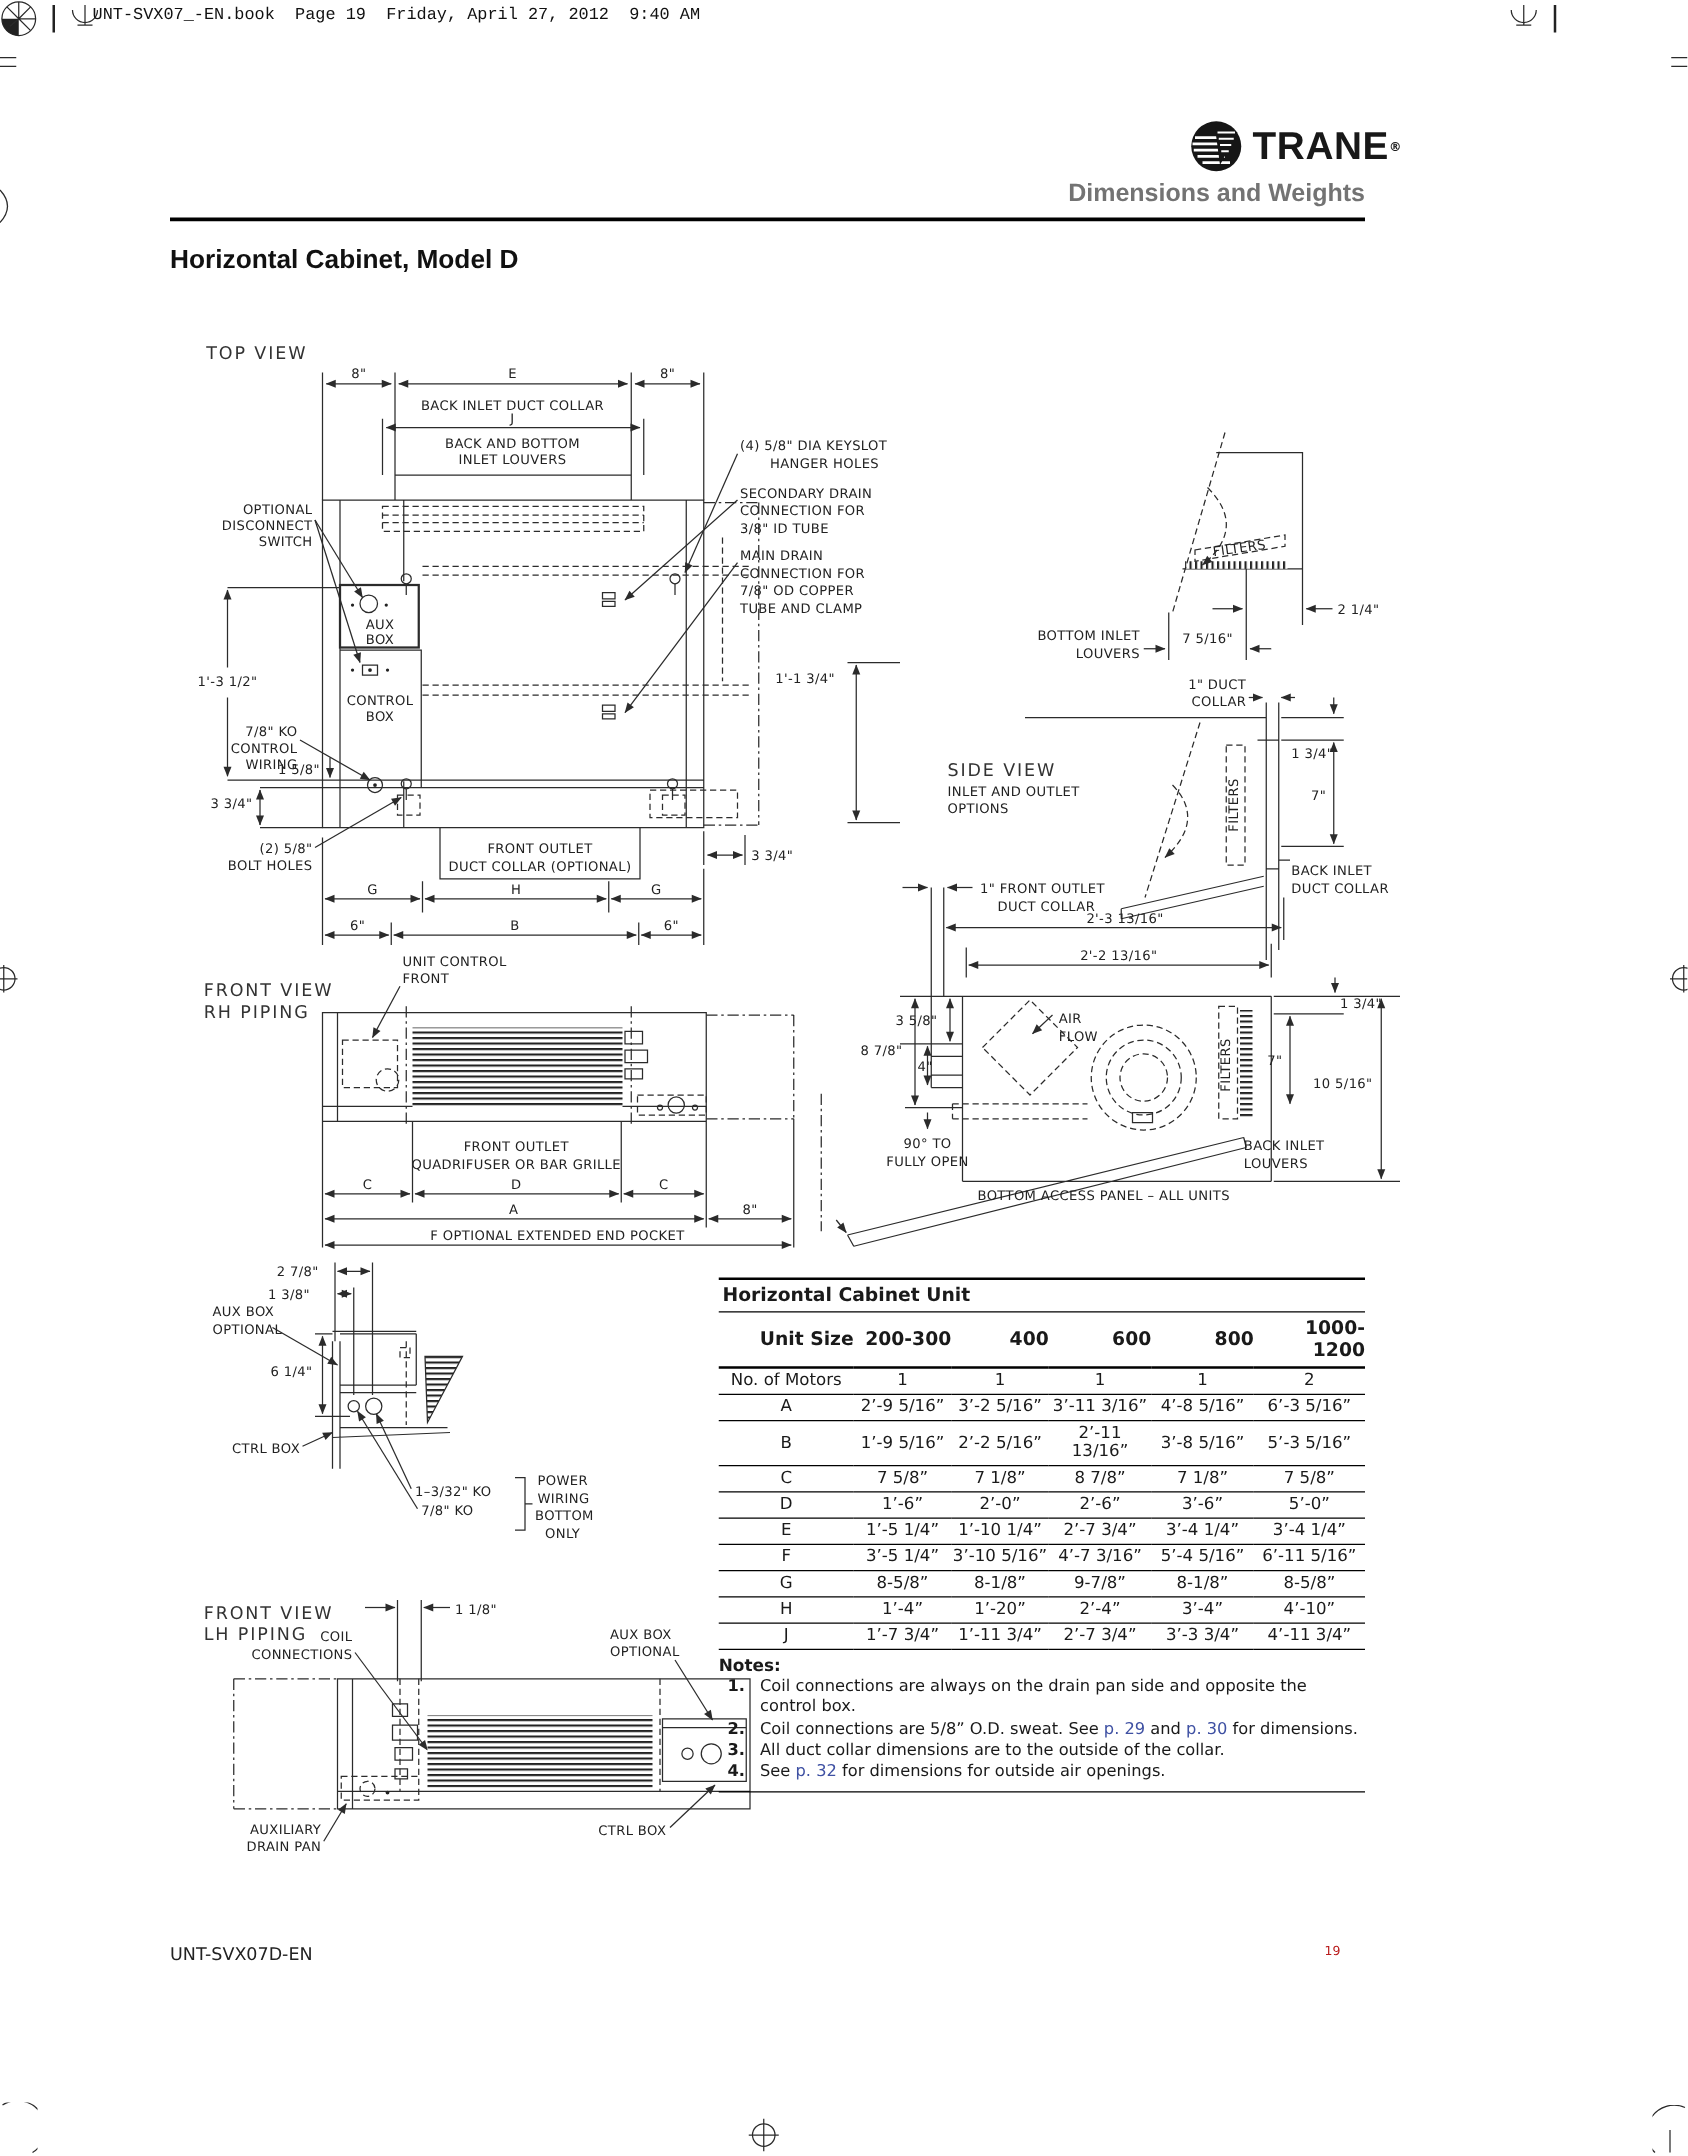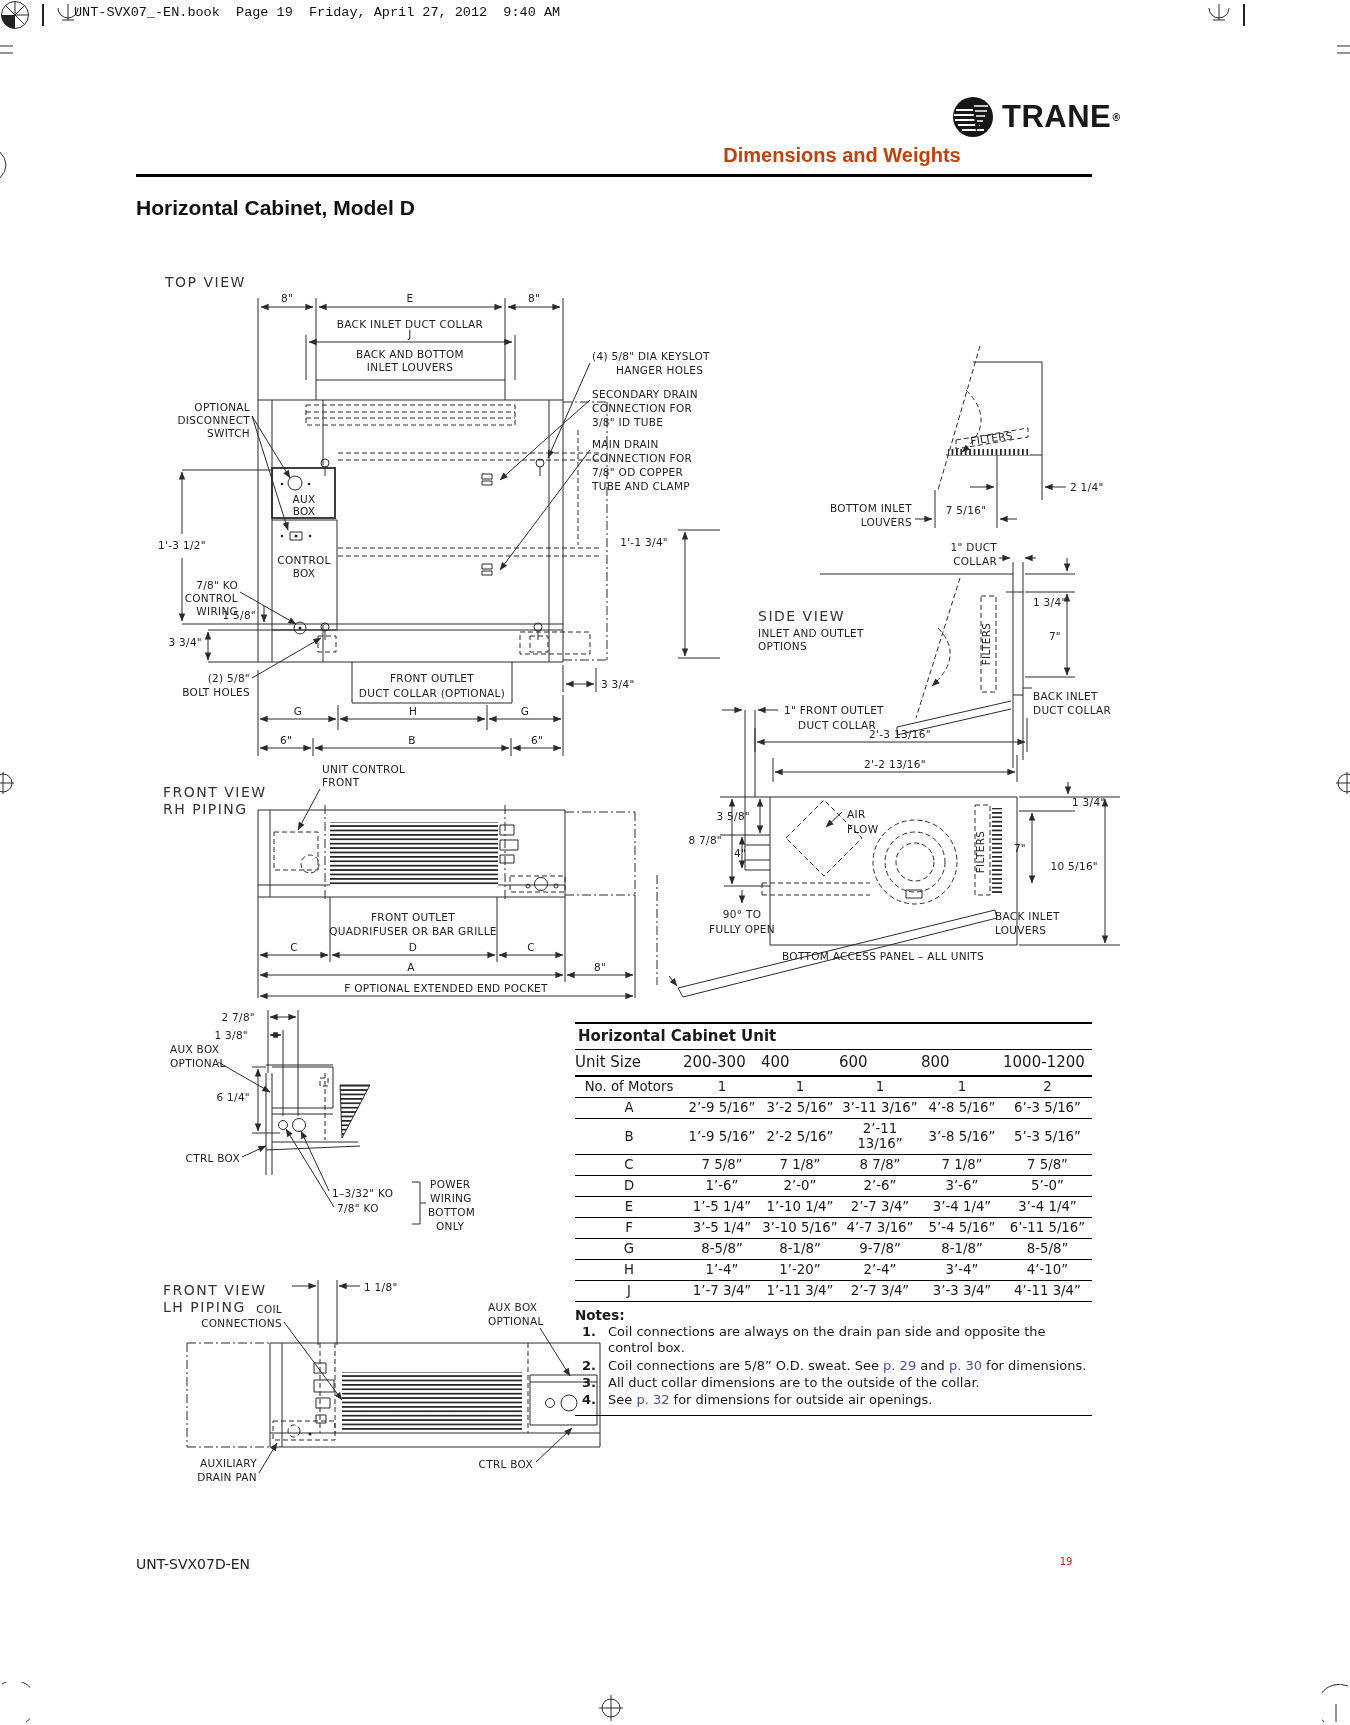--- a/index.html
+++ b/index.html
@@ -7,39 +7,39 @@
        font-family:"DejaVu Sans",sans-serif;color:#1a1a1a}
   .abs{position:absolute}
   #book-header{left:74px;top:5px;font-family:Liberation Mono, monospace;font-size:13.5px;
                color:#111;white-space:pre}
   .topbar{width:1.5px;height:22px;background:#222}
   
   #brand{left:952px;top:96px;display:flex;align-items:center;gap:8px}
   #brand .name{font-family:"Liberation Sans",sans-serif;font-weight:900;
                font-size:31px;letter-spacing:.5px;color:#181818}
   #brand sup{font-size:10px;font-weight:700}
-  #section-title{left:592px;top:144px;width:500px;text-align:center;
-                 font-family:"Liberation Sans",sans-serif;font-weight:700;font-size:20px;color:#c2410c}
+  #section-title{left:592px;top:144px;width:500px;text-align:right;
+                 font-family:"Liberation Sans",sans-serif;font-weight:700;font-size:20px;color:#737373}
   #rule{left:136px;top:174px;width:956px;height:3px;background:#000}
   #doc-title{left:136px;top:196px;font-family:"Liberation Sans",sans-serif;font-weight:700;
              font-size:21px;color:#111}
   
   #diagram{left:120px;top:240px}
   #diagram text{font-family:"DejaVu Sans",sans-serif;font-size:10.5px;fill:#222;letter-spacing:.3px}
   #diagram .vh{font-size:14px;letter-spacing:1.5px;fill:#333}
   .ln{stroke:#2b2b2b;stroke-width:1;fill:none}
   .w2{stroke-width:1.8}
   .dash{stroke-dasharray:5 3}
   .ddot{stroke-dasharray:9 3 2 3}
   
   #tablewrap{left:575px;top:1022px;width:517px;font-family:"DejaVu Sans",sans-serif}
   .tbl-title{border-top:2px solid #000;border-bottom:1.5px solid #000;font-weight:700;
              font-size:15px;padding:3px 0 4px 3px}
   table{border-collapse:collapse;width:100%;table-layout:fixed}
-  th{font-size:15px;font-weight:400;border-bottom:2px solid #000;padding:3px 0 4px;text-align:left}
+  th{font-size:15px;font-weight:700;border-bottom:2px solid #000;padding:3px 0 4px;text-align:right}
   td{font-size:13.3px;text-align:center;border-bottom:1px solid #000;padding:2px 0 3px}
   tr.last td{border-bottom:1.5px solid #000}
   .notes{margin-top:5px;font-size:13px}
   .notes-label{font-weight:700;font-size:13.5px}
   .note{display:flex;margin-top:1px}
   .note-num{font-weight:700;width:26px;padding-left:7px;flex:none}
   .note-text{flex:1;line-height:1.25}
   .plink{color:#3f51a3}
   .notes-rule{border-bottom:1.5px solid #000;margin-top:7px}
   

